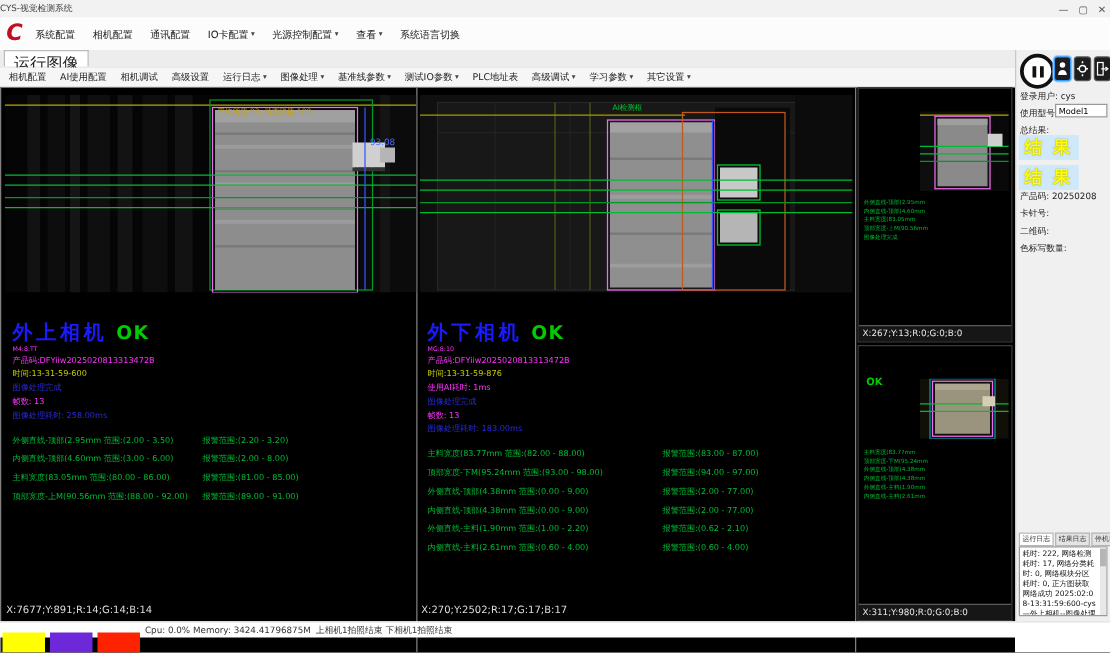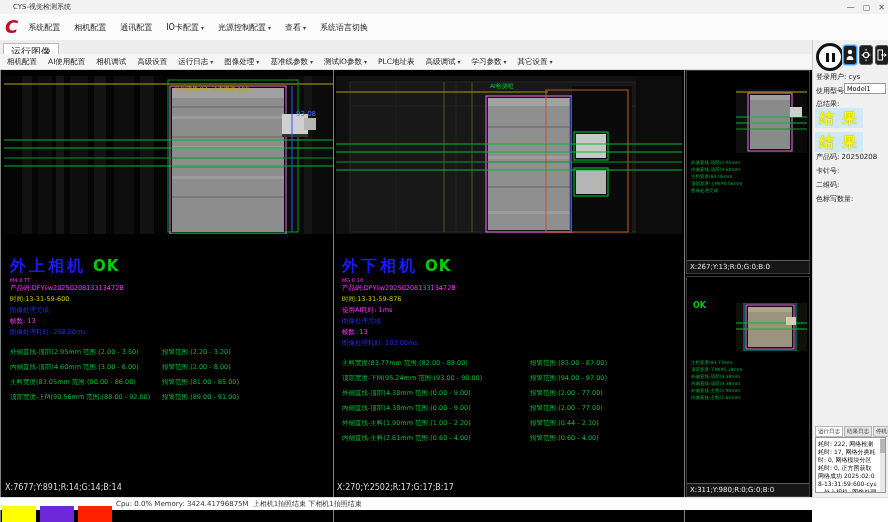--- a/index.html
+++ b/index.html
@@ -1,32 +1,32 @@
 <!DOCTYPE html>
 <html><head>
 <meta charset="utf-8">
 <style>
   html,body{margin:0;padding:0;background:#888;}
   .window{position:relative;width:888px;height:522px;background:#ffffff;
     font-family:"DejaVu Sans","Liberation Sans",sans-serif;overflow:hidden;}
   
   .titlebar{position:absolute;top:0;left:0;right:0;height:14px;background:#f2f2f2;
-    display:flex;align-items:center;padding-left:13px;font-size:7px;color:#444;}
+    display:flex;align-items:center;padding-left:0;font-size:7px;color:#444;}
   .win-controls{position:absolute;right:3px;top:0;display:flex;gap:8px;font-size:8px;color:#555;height:14px;align-items:center;}
   .win-controls span{cursor:default;}
   
   .menubar{position:absolute;top:14px;left:0;right:0;height:26px;background:#fcfcfc;
     border-bottom:1px solid #e3e3e3;display:flex;align-items:center;}
   .logo{color:#c01020;font-size:18px;font-weight:bold;font-style:italic;margin:0 10px 0 5px;line-height:20px;}
   .menu-item{font-size:8px;color:#1a1a1a;margin-right:14px;display:flex;align-items:center;gap:2px;white-space:nowrap;}
   .arr{font-size:6px;color:#444;}
   
   .tabstrip{position:absolute;top:40px;left:0;width:812px;height:14px;background:#ededed;border-bottom:1px solid #cfcfcf;}
   .tab{display:inline-block;margin-left:3px;padding:1px 7px 0 7px;height:13px;background:#fff;
-    border:1px solid #bbb;border-bottom:none;font-size:10px;color:#222;box-sizing:border-box;}
+    border:1px solid #bbb;border-bottom:none;font-size:13px;color:#222;box-sizing:border-box;}
   
   .toolbar{position:absolute;top:54px;left:0;width:812px;height:16px;background:#f6f6f6;
     border-bottom:1px solid #dcdcdc;display:flex;align-items:center;padding-left:7px;box-sizing:border-box;}
   .tool-item{font-size:7.5px;color:#222;margin-right:11px;display:flex;align-items:center;gap:2px;white-space:nowrap;}
   
   .main{position:absolute;top:70px;left:0;width:812px;height:507px;background:#000;}
   .vdiv{position:absolute;top:0;bottom:0;width:1px;background:#808080;}
   .view{position:absolute;top:0;height:427px;}
   .view-left{left:4px;width:329px;}
   .view-mid{left:336px;width:346px;}
@@ -304,21 +304,21 @@
           <div class="mrow">
               <span class="mtext">外侧直线-顶部(4.38mm 范围:(0.00 - 9.00)</span>
               <span>报警范围:(2.00 - 77.00)</span>
             </div>
           <div class="mrow">
               <span class="mtext">内侧直线-顶部(4.38mm 范围:(0.00 - 9.00)</span>
               <span>报警范围:(2.00 - 77.00)</span>
             </div>
           <div class="mrow">
               <span class="mtext">外侧直线-主料(1.90mm 范围:(1.00 - 2.20)</span>
-              <span>报警范围:(0.44 - 2.10)</span>
+              <span>报警范围:(0.62 - 2.10)</span>
             </div>
           <div class="mrow">
               <span class="mtext">内侧直线-主料(2.61mm 范围:(0.60 - 4.00)</span>
               <span>报警范围:(0.60 - 4.00)</span>
             </div>
         </div>
       </div>
       <div class="coords">X:270;Y:2502;R:17;G:17;B:17</div>
     </div>
 

